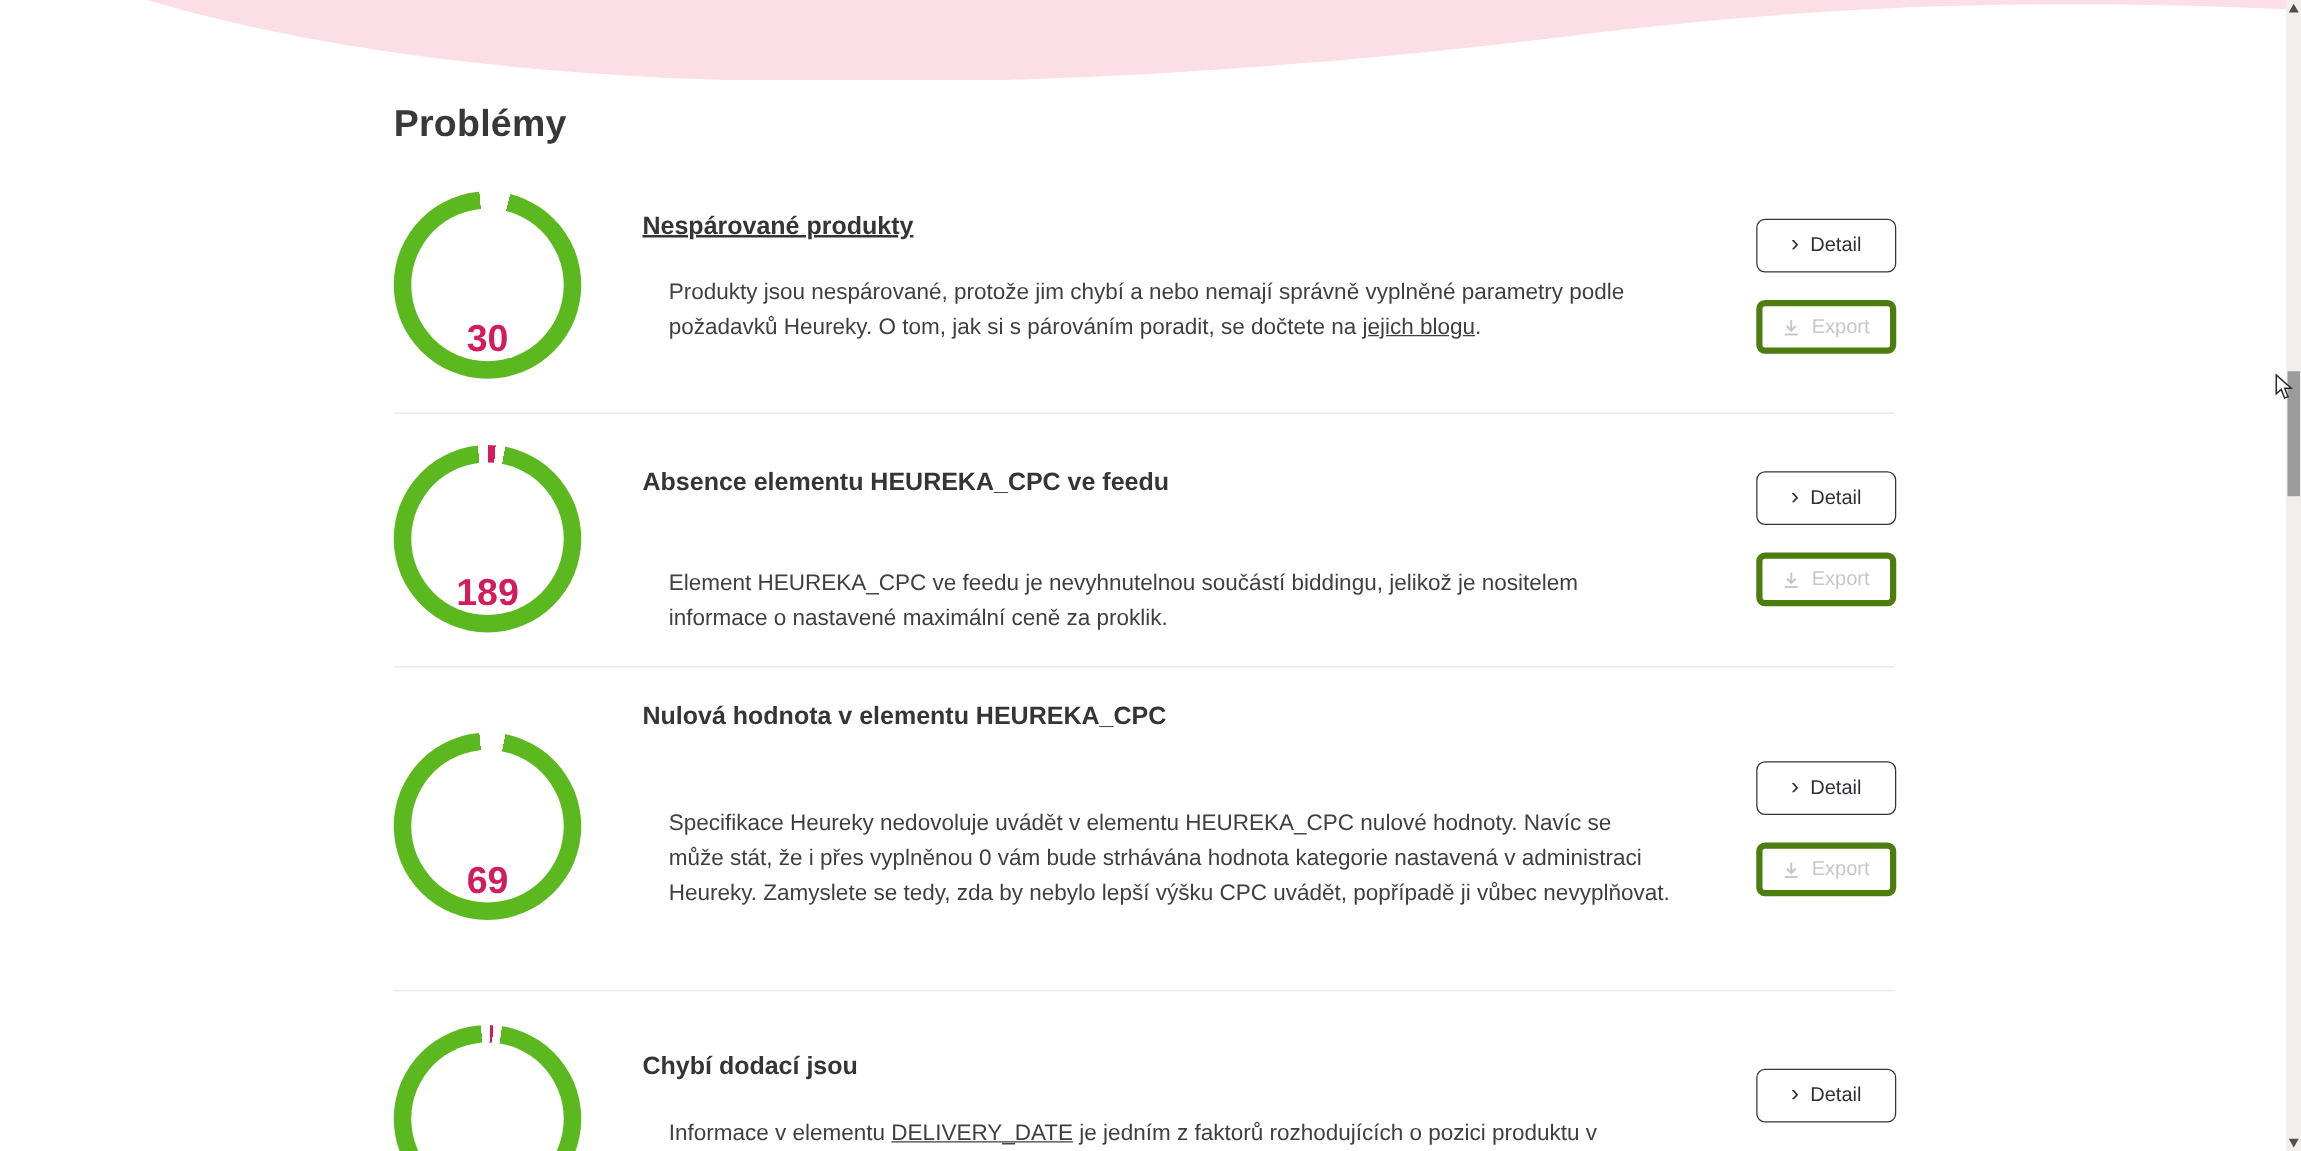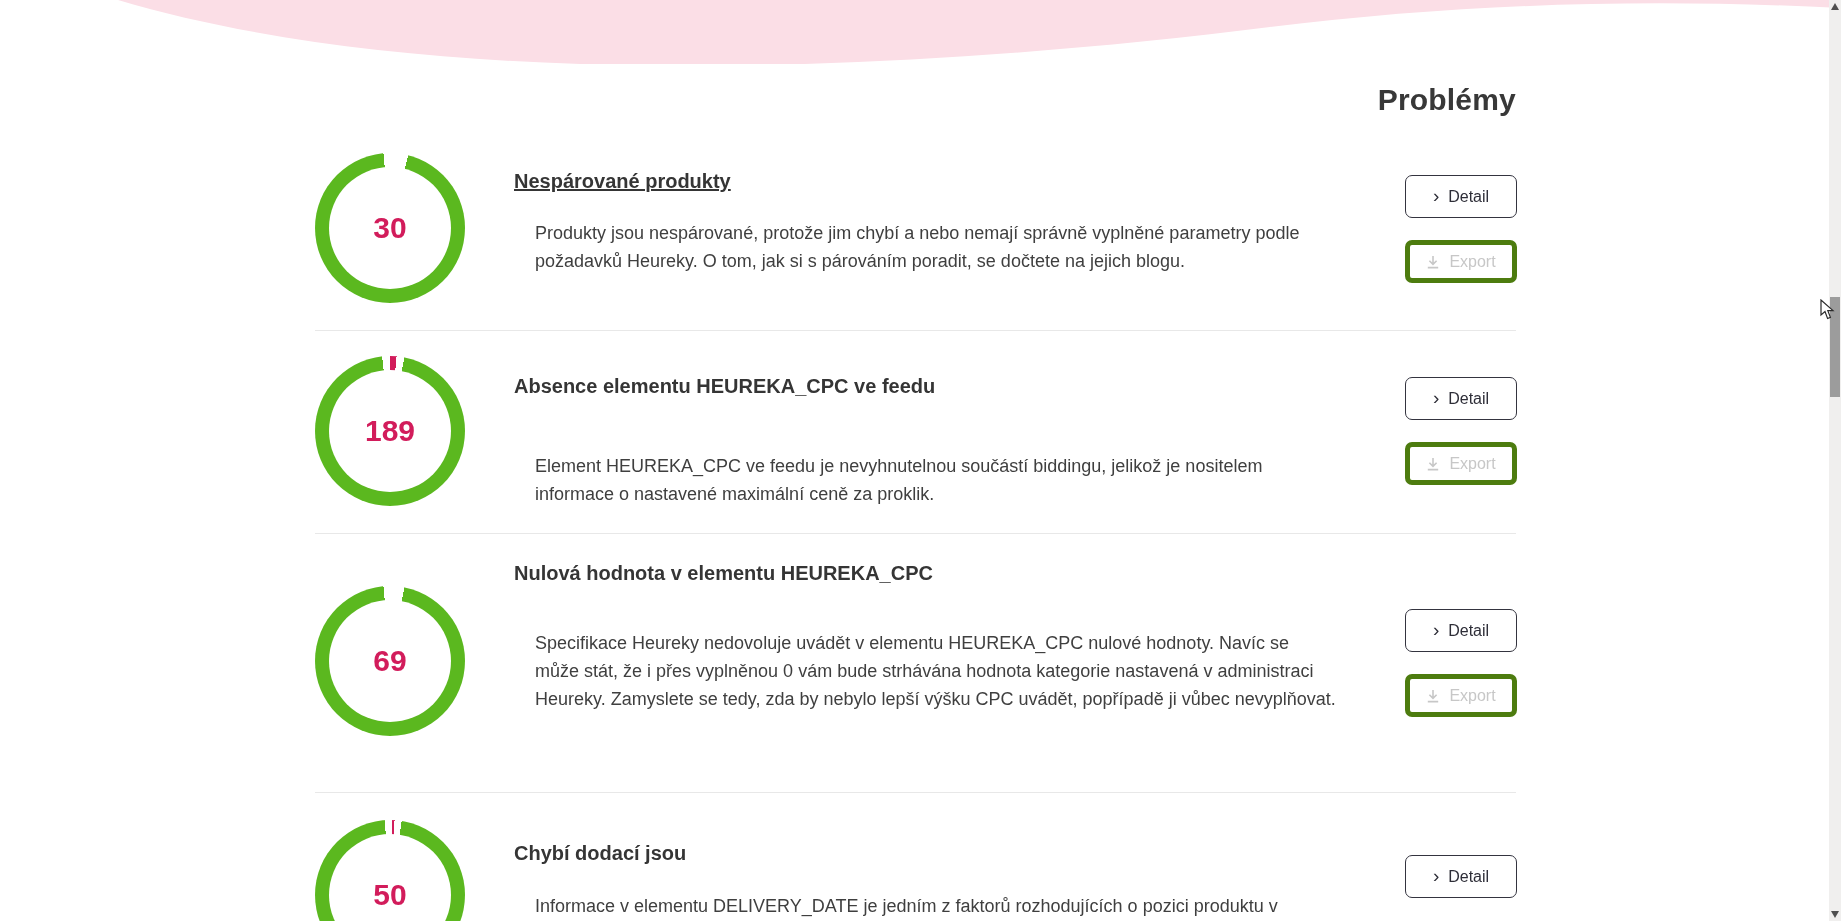--- a/index.html
+++ b/index.html
@@ -2,30 +2,30 @@
 <html><head>
 <meta charset="utf-8">
 <style>
   html,body{margin:0;padding:0}
   body{
     width:1841px;height:921px;overflow:hidden;position:relative;
     background:#ffffff;font-family:"Liberation Sans",sans-serif;
   }
   .wave{position:absolute;left:0;top:0;width:1841px;height:64px;pointer-events:none}
   #content{position:absolute;left:315px;top:0;width:1201px;height:921px}
-  .page-title{position:absolute;left:0;top:83px;width:100%;margin:0;text-align:right;
+  .page-title{position:absolute;left:0;top:83px;width:100%;margin:0;text-align:left;
     font-size:30px;font-weight:700;color:#383838;letter-spacing:.2px}
   .item{display:contents}
   .ring{position:absolute;left:0;width:150px;height:150px;border-radius:50%}
   .hole{position:absolute;left:14px;top:14px;width:122px;height:122px;background:#ffffff;
-    border-radius:50%;display:flex;align-items:center;justify-content:center}
+    border-radius:50%;display:flex;align-items:flex-end;justify-content:center}
   .count{font-size:30px;font-weight:700;color:#d21c5b}
   .item-title{position:absolute;left:199px;margin:0;font-size:20px;font-weight:700;color:#353535}
   .item-desc{position:absolute;left:220px;width:802px;margin:0;font-size:18px;line-height:28px;color:#3f3f3f}
-  .desc-link{color:inherit;cursor:pointer}
+  .desc-link{color:inherit;text-decoration:underline;cursor:pointer}
   .btn{position:absolute;left:1090px;width:112px;height:43px;border-radius:7px;background:#ffffff;
     font-family:inherit;font-size:16px;display:flex;align-items:center;justify-content:center;gap:9px}
   .btn-detail{border:1.5px solid #34343f;color:#2e2e38;cursor:pointer}
   .chev{font-size:19px;line-height:1;margin-top:-3px;font-weight:400}
   .btn-export{border:5px solid #4d7c0f;color:#c7c7c7}
   .dl-icon{display:block}
   .divider{position:absolute;left:0;width:100%;height:1px;background:#e8e8e8}
   .sb{position:absolute;right:0;top:0;width:12px;height:921px;background:#f0efee}
   .sb-up{position:absolute;top:3px;left:2px;width:0;height:0;
     border-left:4px solid transparent;border-right:4px solid transparent;border-bottom:7px solid #4f4f4f;cursor:pointer}
@@ -82,21 +82,21 @@
       </svg>
       <span>Export</span>
     </button>
   </div><div class="item">
     <div class="ring" style="top: 586px; background: conic-gradient(from -5deg, rgb(255, 255, 255) 0deg, rgb(255, 255, 255) 16deg, rgb(91, 184, 31) 16deg, rgb(91, 184, 31) 360deg);">
       <div class="hole">
         <span class="count">69</span>
       </div>
     </div>
     <h3 class="item-title" style="top: 562px;">Nulová hodnota v elementu HEUREKA_CPC</h3>
-    <p class="item-desc" style="top: 629px;"><span>Specifikace Heureky nedovoluje uvádět v elementu HEUREKA_CPC nulové hodnoty. Navíc se může stát, že i přes vyplněnou 0 vám bude strhávána hodnota kategorie nastavená v administraci Heureky. Zamyslete se tedy, zda by nebylo lepší výšku CPC uvádět, popřípadě ji vůbec nevyplňovat.</span></p>
+    <p class="item-desc" style="top: 644px;"><span>Specifikace Heureky nedovoluje uvádět v elementu HEUREKA_CPC nulové hodnoty. Navíc se může stát, že i přes vyplněnou 0 vám bude strhávána hodnota kategorie nastavená v administraci Heureky. Zamyslete se tedy, zda by nebylo lepší výšku CPC uvádět, popřípadě ji vůbec nevyplňovat.</span></p>
     <button class="btn btn-detail" style="top: 609px;">
       <span class="chev">›</span>
       <span>Detail</span>
     </button>
     <button class="btn btn-export" disabled="" style="top: 674px;">
       <svg class="dl-icon" width="14" height="14" viewBox="0 0 14 14">
         <path d="M7 1 L7 9 M3.4 5.8 L7 9.4 L10.6 5.8 M1.8 12.6 L12.2 12.6" fill="none" stroke="currentColor" stroke-width="1.6"></path>
       </svg>
       <span>Export</span>
     </button>

